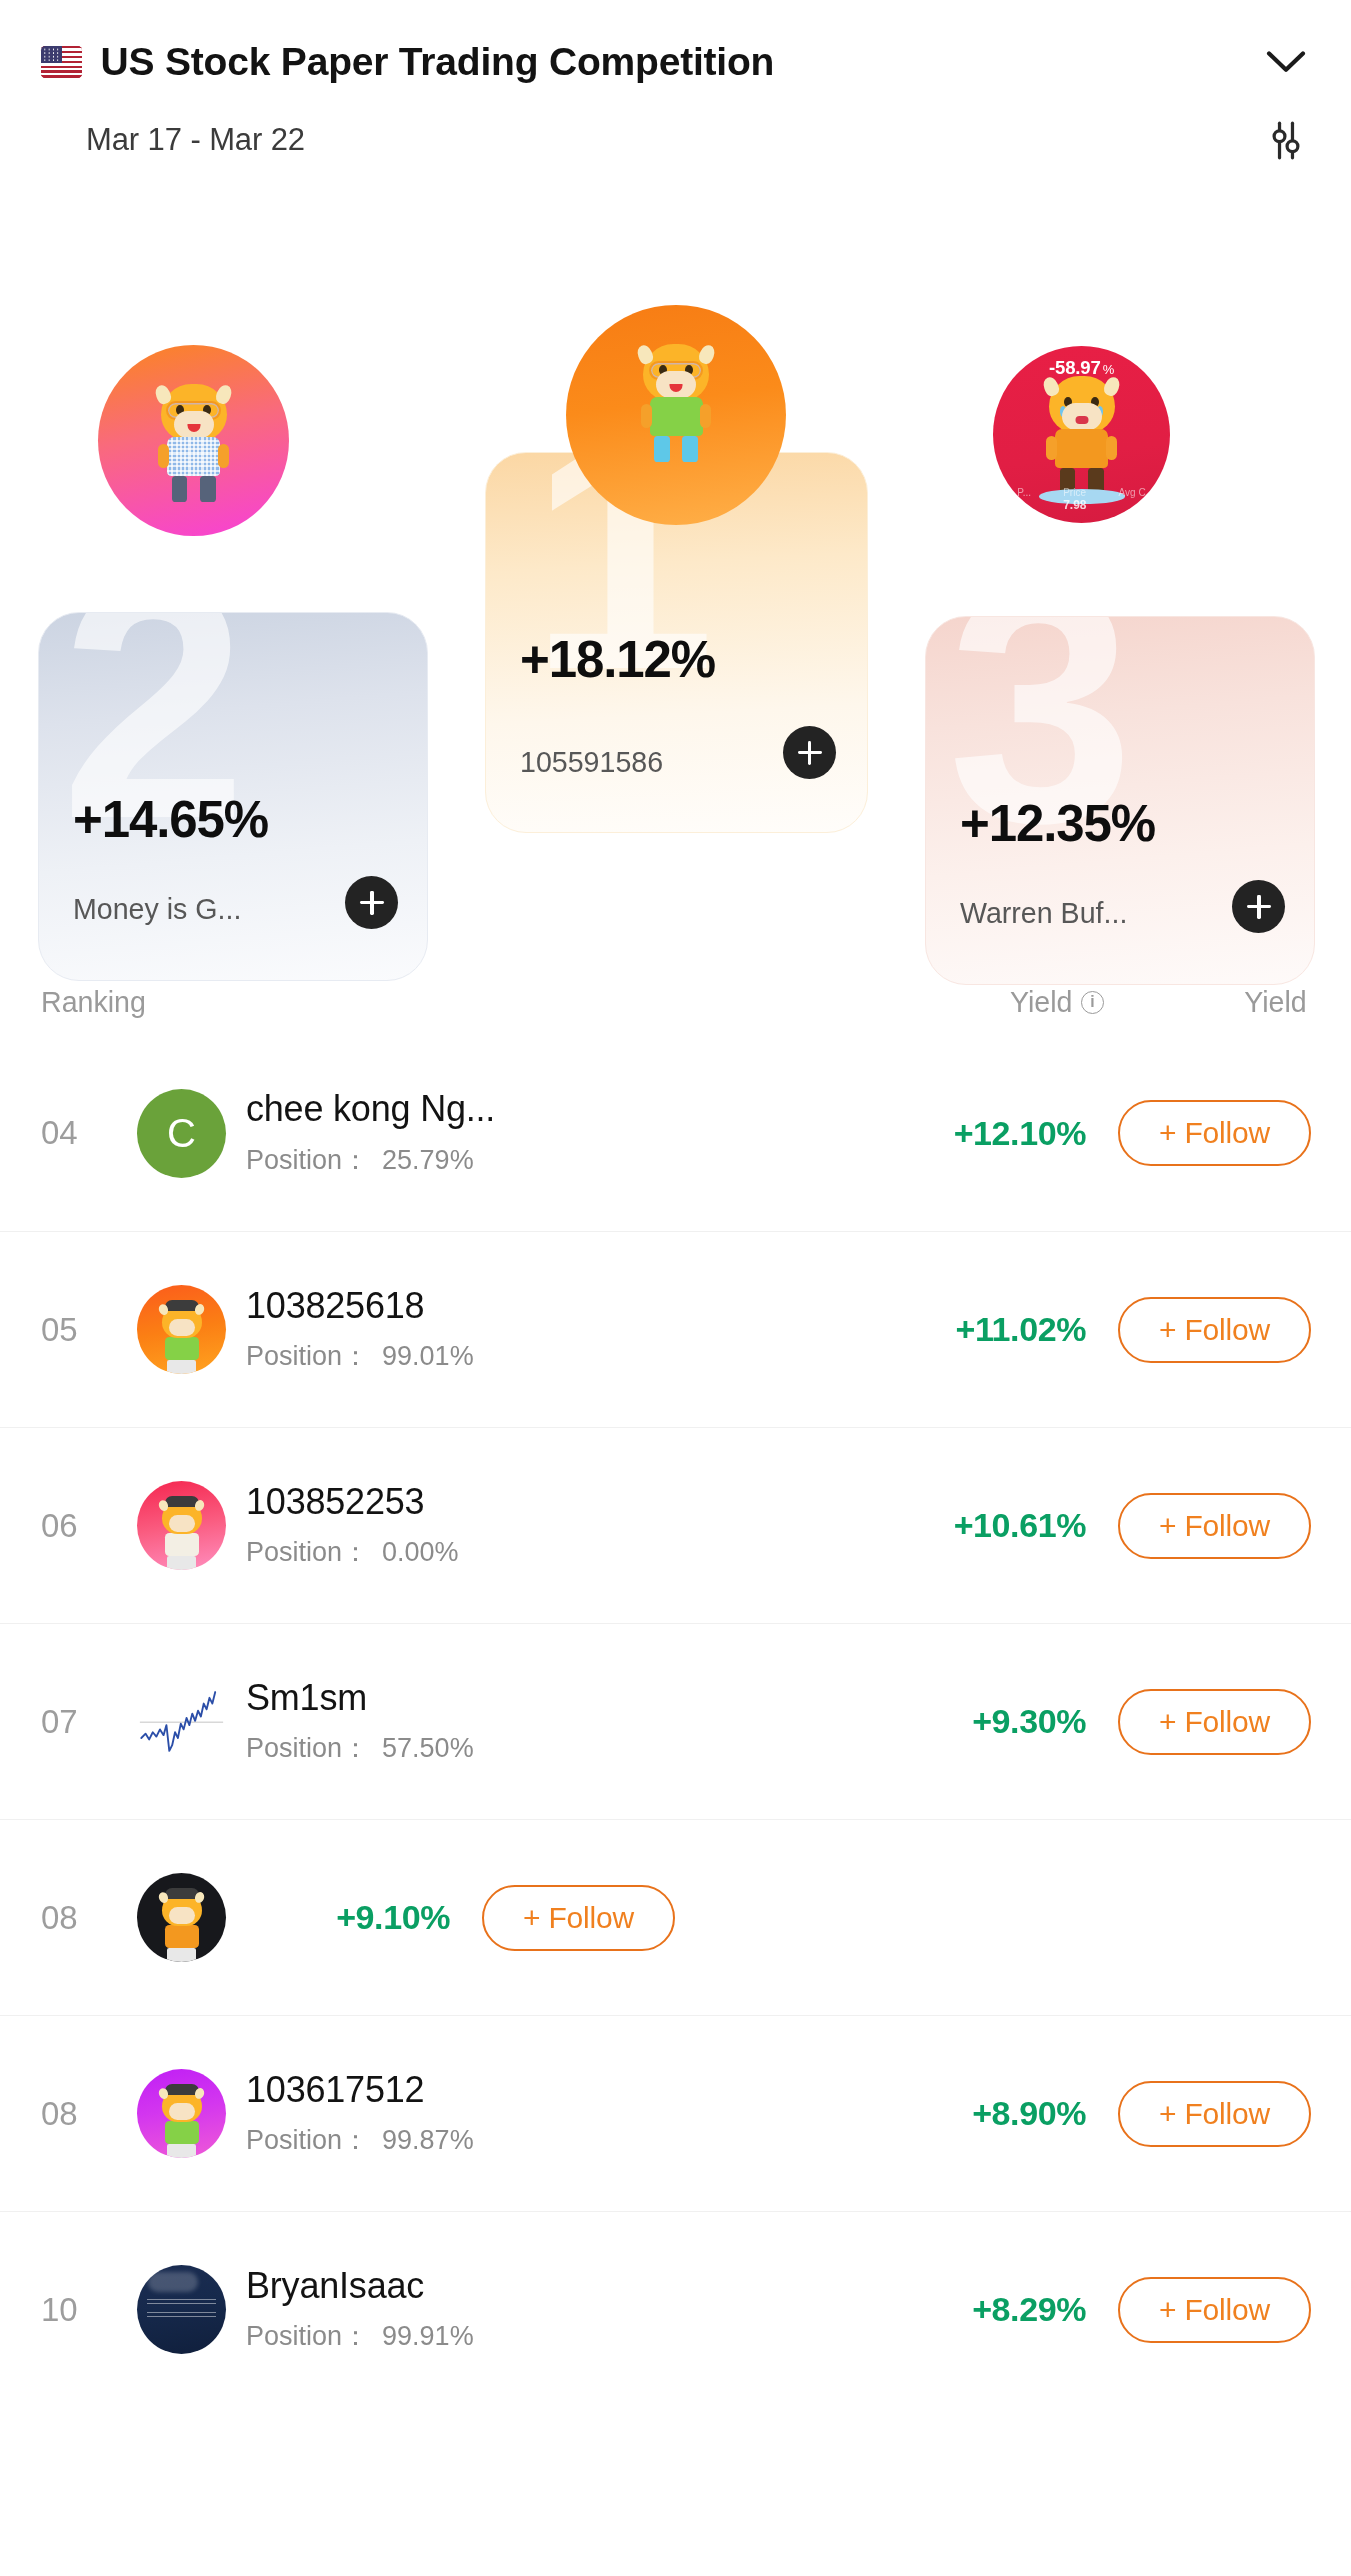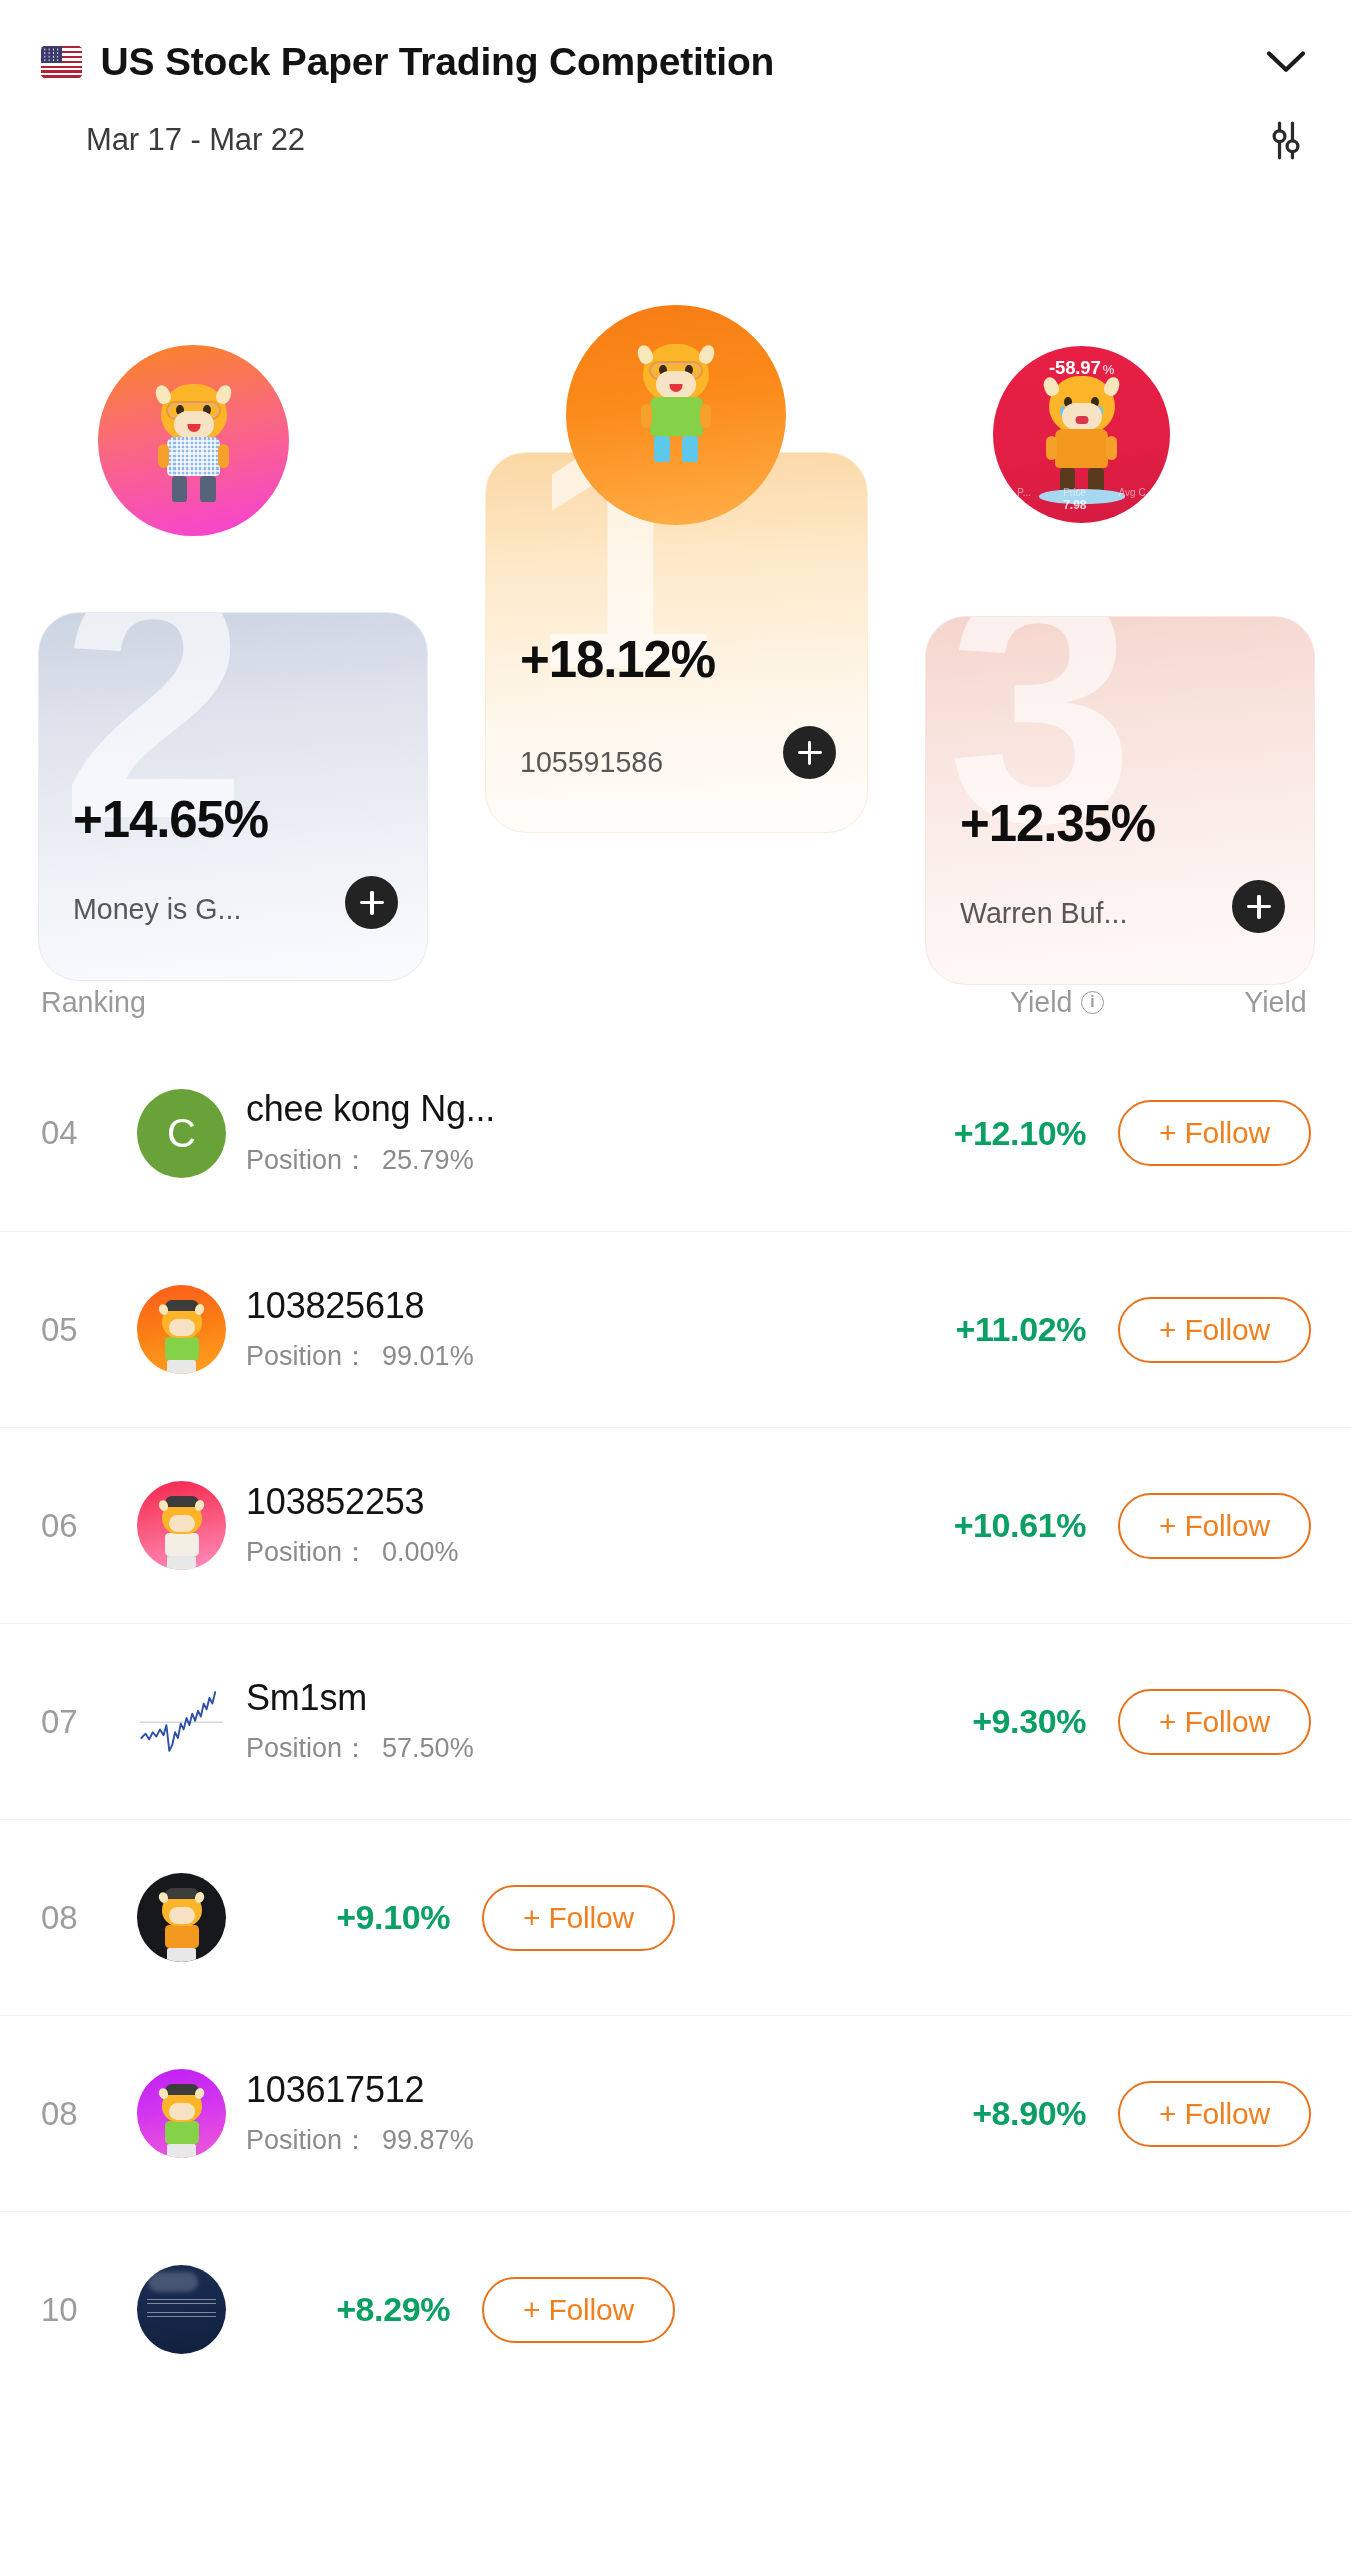--- a/index.html
+++ b/index.html
@@ -725,17 +725,21 @@
       </div>
       <div class="row-yield">+8.90%</div>
       <button class="follow-btn">+ Follow</button>
     </div>
     <div class="row">
       <div class="row-rank">10</div>
       <div class="row-avatar av-navy">
         <div class="cloud"></div>
         <div class="photo-lines"></div>
       </div>
+      <div class="row-main">
+        <div class="row-name">BryanIsaac</div>
+        <div class="row-pos"><span>Position：</span><span class="pos-val">99.91%</span></div>
+      </div>
       <div class="row-yield">+8.29%</div>
       <button class="follow-btn">+ Follow</button>
     </div>
   </div>
 
 
 </body></html>

